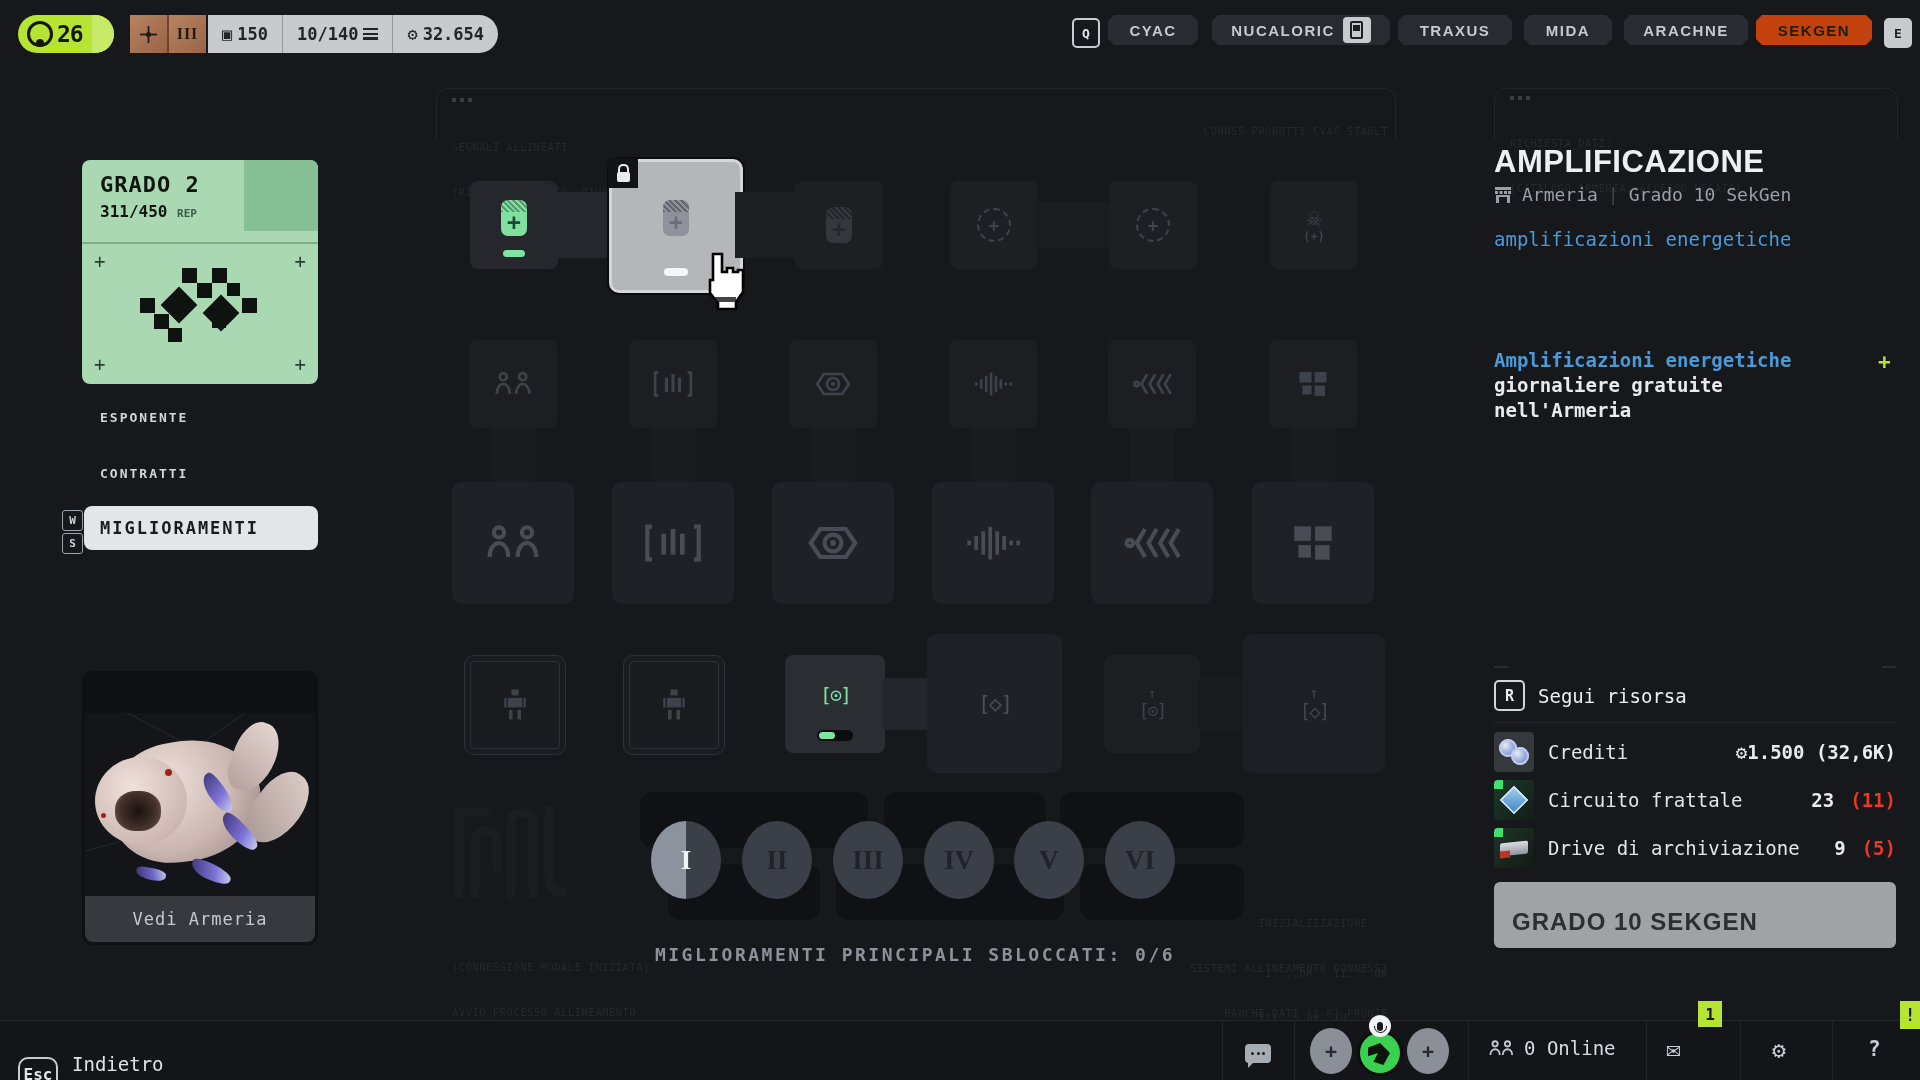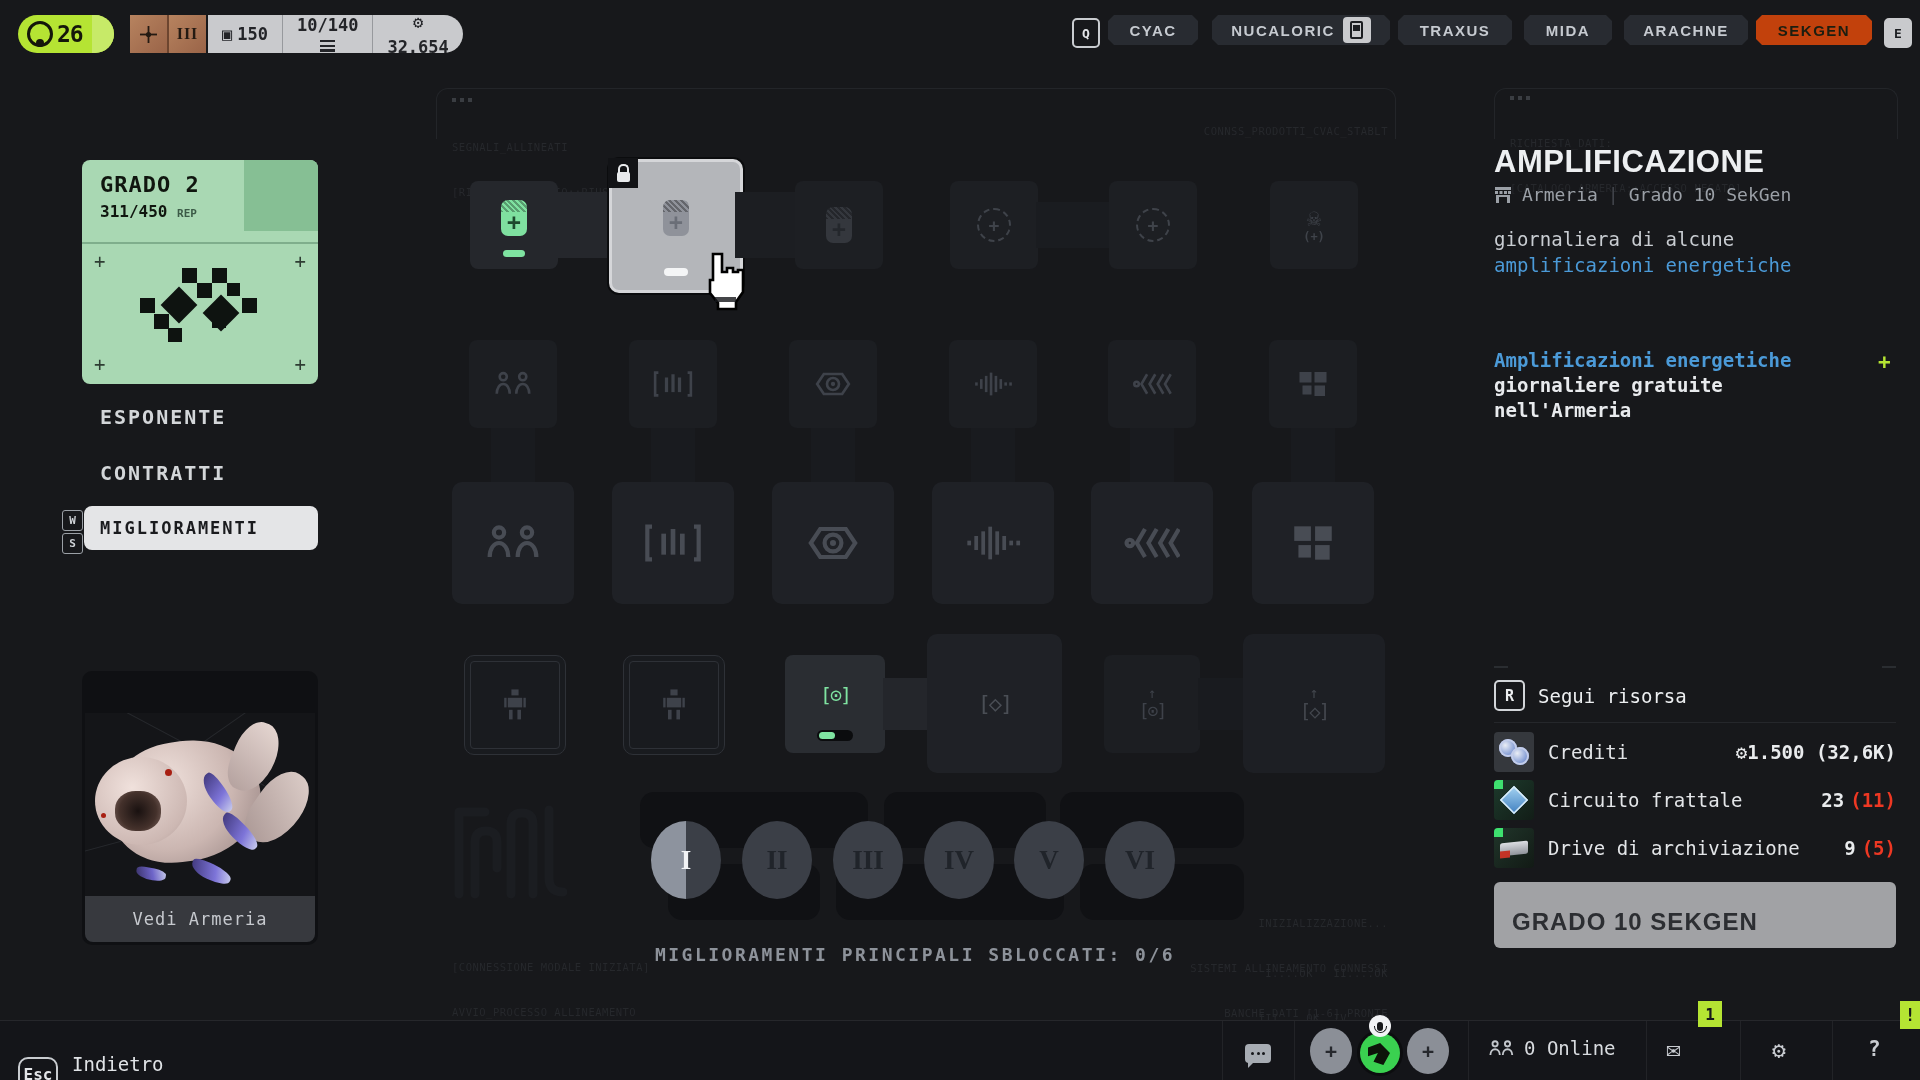--- a/index.html
+++ b/index.html
@@ -14,38 +14,38 @@
   .lvl-seg{position:absolute;right:0;top:0;bottom:0;width:22px;background:#c7ea68;}
   .helm{width:20px;height:20px;border:3.5px solid #14160a;border-radius:50%;position:relative;margin-left:9px;}
   .helm::after{content:"";position:absolute;left:50%;bottom:-3px;transform:translateX(-50%);width:8px;height:8px;background:#14160a;border-radius:50%;}
   .lvl-num{font-weight:bold;font-size:23px;color:#14160a;margin-left:4px;letter-spacing:-1px;}
   .copper{left:130px;top:15px;height:38px;display:flex;}
   .copper .cell{width:37px;height:38px;background:linear-gradient(135deg,#b8°,#9c674c);background:linear-gradient(135deg,#b7835f,#9a6448);display:flex;align-items:center;justify-content:center;}
   .copper .cell+.cell{border-left:2px solid #6d452f;}
   .copper .num3{font-family:"Liberation Serif",serif;font-weight:bold;font-size:16px;color:#241a12;letter-spacing:1px;}
   .statbar{left:208px;top:15px;height:38px;background:#c9cacd;border-radius:0 19px 19px 0;display:flex;align-items:center;color:#232428;font-weight:bold;font-size:17px;}
   .statseg{display:flex;align-items:center;justify-content:center;gap:5px;padding:0 14px;height:100%;}
-  .statseg+.statseg{border-left:1.5px solid #97999d;flex-direction:column;}
+  .statseg+.statseg{border-left:1.5px solid #97999d;}
   .bars-ic{width:15px;height:13px;background:repeating-linear-gradient(180deg,#232428 0 2.4px,transparent 2.4px 4.6px);}
   .keyhint{border:2px solid #c9ccd0;border-radius:5px;color:#e3e5e8;font-weight:bold;display:flex;align-items:center;justify-content:center;}
   .tab{top:15px;height:30px;background:#282b31;color:#c6cad0;font-family:"Liberation Sans",sans-serif;font-weight:bold;font-size:15px;letter-spacing:1.5px;display:flex;align-items:center;justify-content:center;clip-path:polygon(6px 0,calc(100% - 6px) 0,100% 6px,100% calc(100% - 6px),calc(100% - 6px) 100%,6px 100%,0 calc(100% - 6px),0 6px);}
   .tab.sel{background:#c2410c;color:#1c1e10;}
   .nuc-box{width:28px;height:26px;background:#c9cacd;border-radius:4px;display:flex;align-items:center;justify-content:center;margin-left:8px;}
   .phone-ic{width:9px;height:14px;border:2px solid #1c1e22;border-radius:2px;position:relative;}
   .phone-ic::after{content:"";position:absolute;left:1px;right:1px;top:1.5px;height:6px;background:#1c1e22;}
 
   
   .grade-card{left:82px;top:160px;width:236px;height:224px;background:#a9d8b3;border-radius:8px;overflow:hidden;}
   .grade-dark{position:absolute;right:0;top:0;width:74px;height:71px;background:#86bf94;}
   .grade-title{position:absolute;left:18px;top:12px;color:#10160f;font-weight:bold;font-size:22px;letter-spacing:1px;}
   .grade-rep{position:absolute;left:18px;top:42px;color:#10160f;font-weight:bold;font-size:16px;}
   .grade-rep small{font-size:11px;color:#3c5a47;font-weight:bold;}
   .grade-div{position:absolute;left:0;right:0;top:82px;height:2px;background:#7fae8c;}
   .cmark{position:absolute;color:#2e3d33;font-size:19px;line-height:19px;}
-  .side-item{left:100px;width:200px;height:22px;color:#d3d6d9;font-weight:bold;font-size:20px;letter-spacing:2px;cursor:default;}
+  .side-item{left:100px;width:200px;height:22px;color:#d3d6d9;font-weight:bold;font-size:13px;letter-spacing:2px;cursor:default;}
   .side-sel{left:84px;top:506px;width:234px;height:44px;background:#e4e5e7;border-radius:8px;display:flex;align-items:center;}
   .side-sel span{color:#1a1b1e;font-weight:bold;font-size:17px;letter-spacing:2px;margin-left:16px;}
   .ws{width:19px;height:19px;font-size:11px;border-width:1.5px;border-radius:3px;color:#cfd3d7;border-color:#9ba0a6;}
   .nona-card{left:82px;top:671px;width:236px;height:274px;background:#0f1013;border-radius:10px;}
   .nona-head{position:absolute;left:3px;top:3px;right:3px;height:39px;background:#86eca9;border-radius:8px 8px 0 0;display:flex;align-items:center;}
   .nona-head span{color:#0d1a12;font-weight:bold;font-size:21px;letter-spacing:1px;margin-left:14px;}
   .nona-img{position:absolute;left:3px;right:3px;top:42px;height:183px;background:#141518;overflow:hidden;}
   .nona-btn{position:absolute;left:3px;right:3px;bottom:3px;height:46px;background:#37393e;border-radius:0 0 8px 8px;display:flex;align-items:center;justify-content:center;color:#c6c9ce;font-size:17px;letter-spacing:1px;cursor:pointer;}
   .web{position:absolute;background:#26282c;height:1px;}
   .cre{position:absolute;}
@@ -92,21 +92,21 @@
   .desc .lnk{color:#4b9ad8;}
   .eff{font-size:19px;line-height:25px;font-weight:bold;color:#e8eaed;}
   .eff .lnk{color:#4b9ad8;}
   .plus-acc{color:#b5e433;font-size:21px;font-weight:bold;}
   .res-row{left:1494px;width:402px;height:48px;display:flex;align-items:center;cursor:pointer;}
   .ric{width:40px;height:40px;border-radius:4px;position:relative;flex:none;overflow:hidden;}
   .badge-g{position:absolute;left:0;top:0;width:9px;height:9px;background:#3ee06f;}
   .coin{position:absolute;width:18px;height:18px;border-radius:50%;background:radial-gradient(circle at 35% 35%,#e9edf5,#8ca3d8 55%,#4a66b0);box-shadow:inset 0 0 0 2px #c3cdea;}
   .res-name{color:#e3e5e8;font-size:19px;margin-left:14px;}
   .res-val{margin-left:auto;color:#e9ebed;font-size:19px;font-weight:bold;white-space:pre;}
-  .res-req{color:#ee3823;font-size:19px;font-weight:bold;margin-left:6px;}
+  .res-req{color:#ee3823;font-size:19px;font-weight:bold;margin-left:16px;}
   .cta{left:1494px;top:882px;width:402px;height:66px;background:#a1a2a5;border-radius:6px;display:flex;align-items:flex-end;cursor:pointer;}
   .cta span{font-family:"Liberation Sans",sans-serif;font-weight:bold;font-size:24px;letter-spacing:1px;color:#2c2e32;margin:0 0 12px 18px;}
   .tick{position:absolute;height:2px;width:14px;background:#2a2d31;}
 
   
   .bbar{left:0;top:1020px;width:1920px;height:60px;background:#141519;border-top:1px solid #26272b;}
   .bdiv{position:absolute;top:0;bottom:0;width:1px;background:#222327;}
   .esc{width:36px;height:30px;font-size:16px;border-radius:10px;margin-top:21px;}
   .bubble{width:26px;height:19px;background:#a7acb3;border-radius:4px;position:relative;display:flex;align-items:center;justify-content:center;gap:2.5px;}
   .bubble::after{content:"";position:absolute;left:3px;bottom:-5px;border:5px solid transparent;border-top-color:#a7acb3;border-left-color:#a7acb3;}
@@ -515,21 +515,20 @@
         <rect x="14" y="4" width="3" height="3"></rect>
         <path d="M2 8h14v8H2zM5 10v6h8v-6z" fill-rule="evenodd"></path>
       </g>
     </svg>
   <span>Armeria</span>
   <span class="rp-sep">|</span>
   <span>Grado 10 SekGen</span>
 </div>
 
 <div class="abs desc" style="left:1494px;top:226px;">
-  <div>giornaliera di alcune</div>
   <div class="lnk">amplificazioni energetiche</div>
 </div>
 
 <div class="abs eff" style="left:1494px;top:348px;">
   <div class="lnk">Amplificazioni energetiche</div>
   <div>giornaliere gratuite</div>
   <div>nell'Armeria</div>
 </div>
 <div class="abs plus-acc" style="left:1878px;top:350px;">+</div>
 

